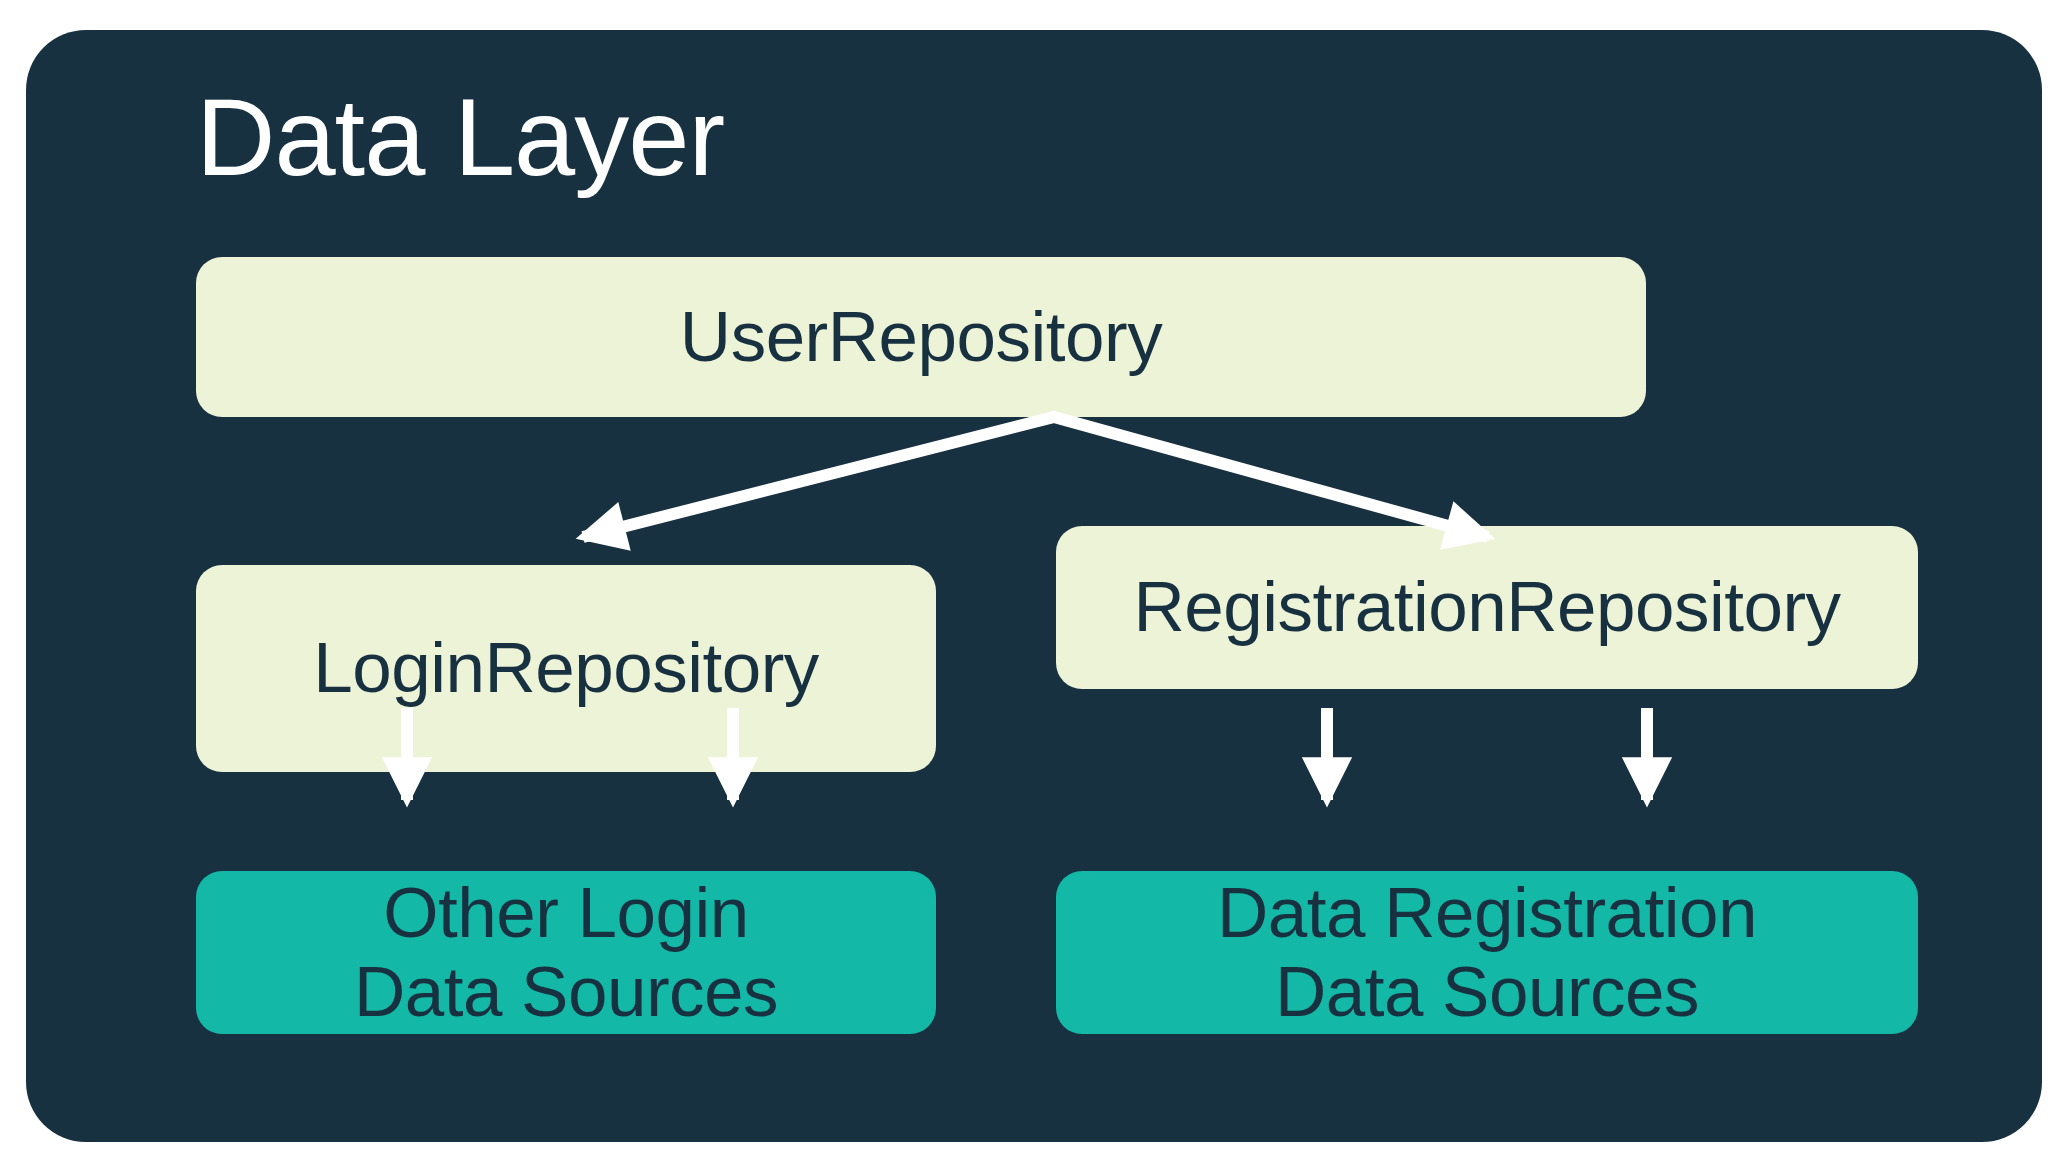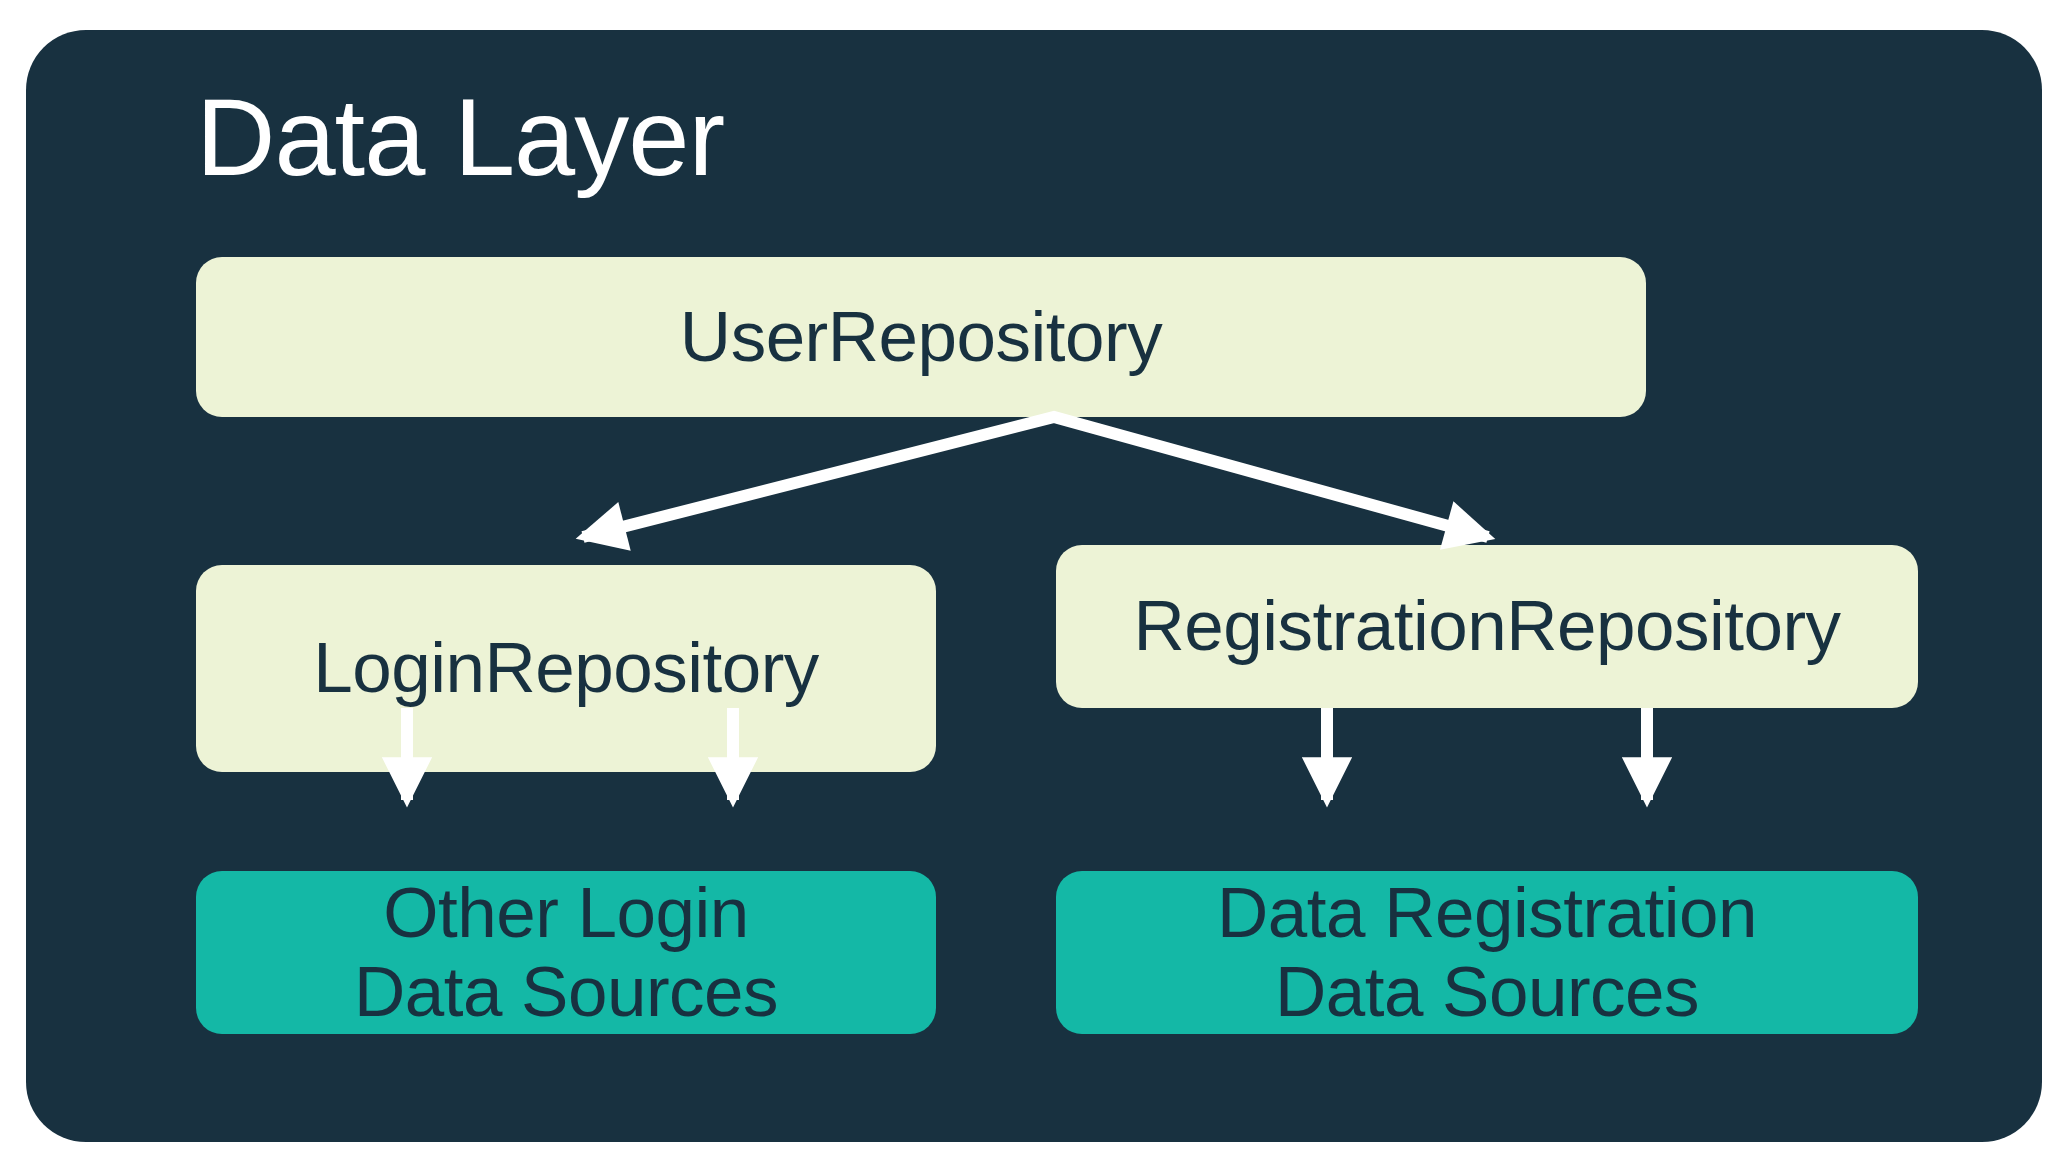--- a/index.html
+++ b/index.html
@@ -47,21 +47,21 @@
     letter-spacing: -0.5px;
     color: #183140;
     text-align: center;
     white-space: nowrap;
   }
   .node.repo   { background: #EDF3D6; }
   .node.source { background: #14b8a6; }
 
   #user-repo          { left: 196px;  top: 257px; width: 1450px; height: 160px; }
   #login-repo         { left: 196px;  top: 545px; width: 740px;  height: 207px; margin-top: 20px; }
-  #registration-repo  { left: 1056px; top: 545px; width: 862px;  height: 163px; }
+  #registration-repo  { left: 1056px; top: 526px; width: 862px;  height: 163px; }
   #other-login        { left: 196px;  top: 871px; width: 740px;  height: 163px; }
   #other-registration { left: 1056px; top: 871px; width: 862px;  height: 163px; }
 
   svg.arrows {
     position: absolute;
     left: 0; top: 0;
     width: 2065px;
     height: 1175px;
     pointer-events: none;
   }

